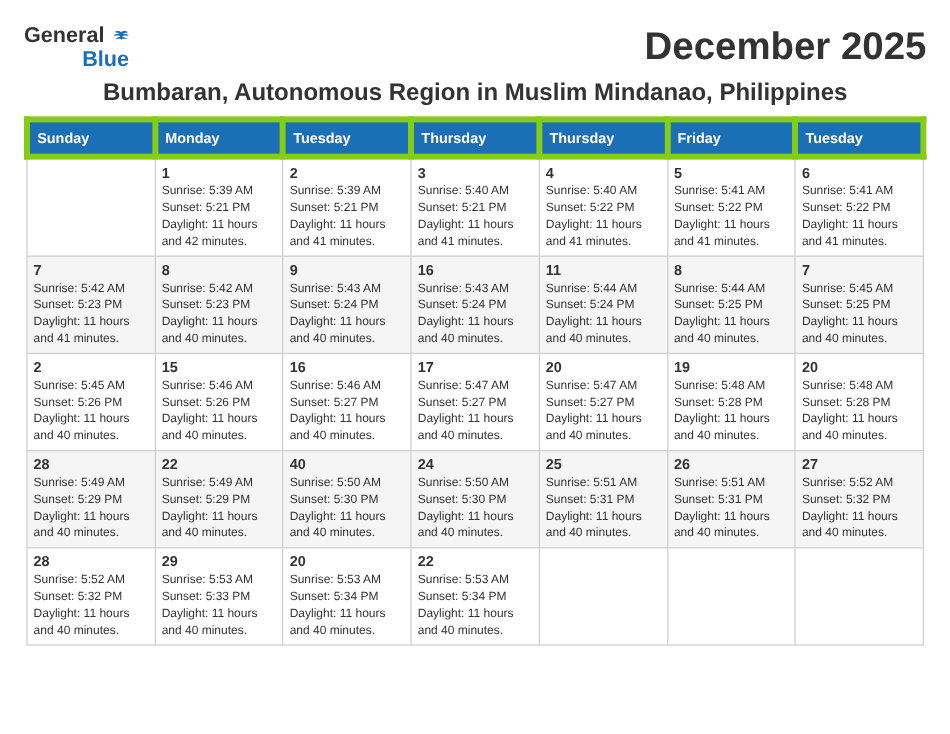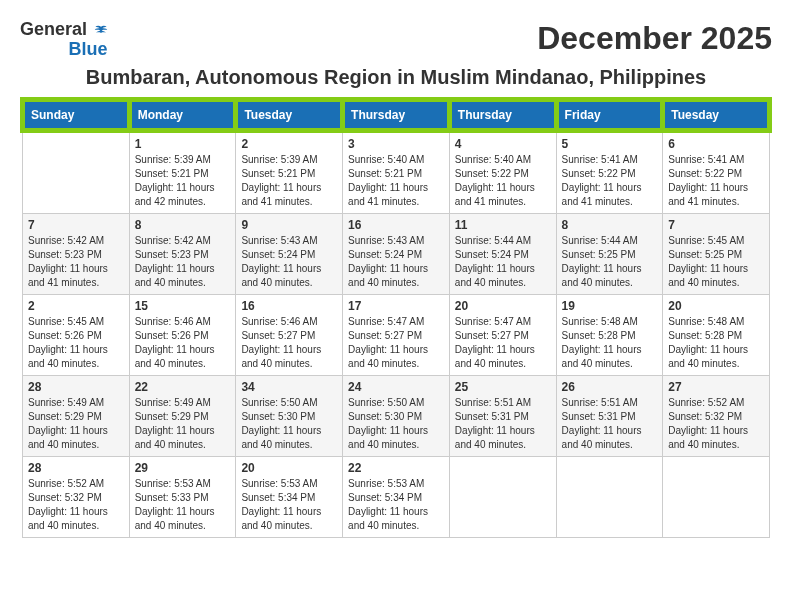--- a/index.html
+++ b/index.html
@@ -278,21 +278,21 @@
 and 40 minutes.</div>
         </td>
         <td>
           <div class="day-number">22</div>
           <div class="day-info" style="white-space: pre-line;">Sunrise: 5:49 AM
 Sunset: 5:29 PM
 Daylight: 11 hours
 and 40 minutes.</div>
         </td>
         <td>
-          <div class="day-number">34</div>
+          <div class="day-number">40</div>
           <div class="day-info" style="white-space: pre-line;">Sunrise: 5:50 AM
 Sunset: 5:30 PM
 Daylight: 11 hours
 and 40 minutes.</div>
         </td>
         <td>
           <div class="day-number">24</div>
           <div class="day-info" style="white-space: pre-line;">Sunrise: 5:50 AM
 Sunset: 5:30 PM
 Daylight: 11 hours

